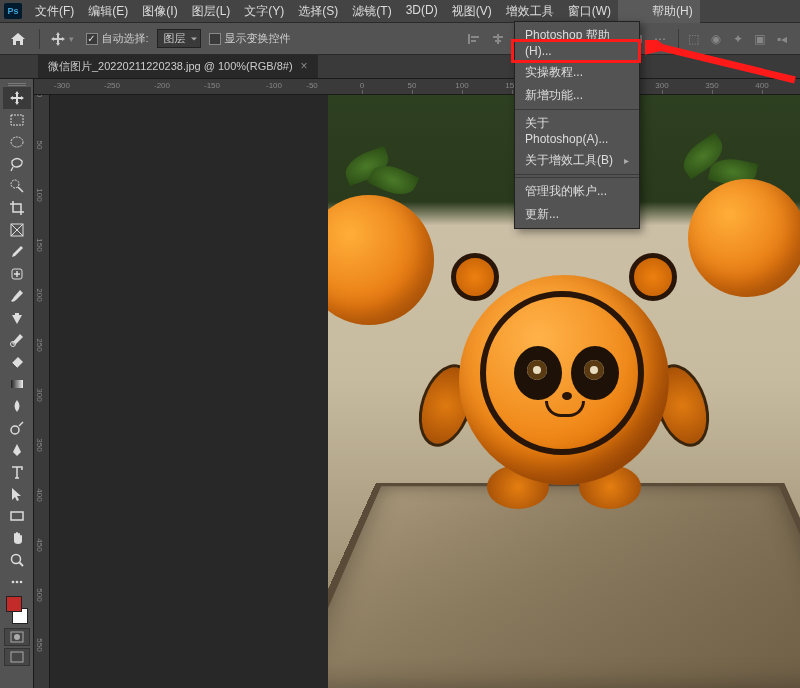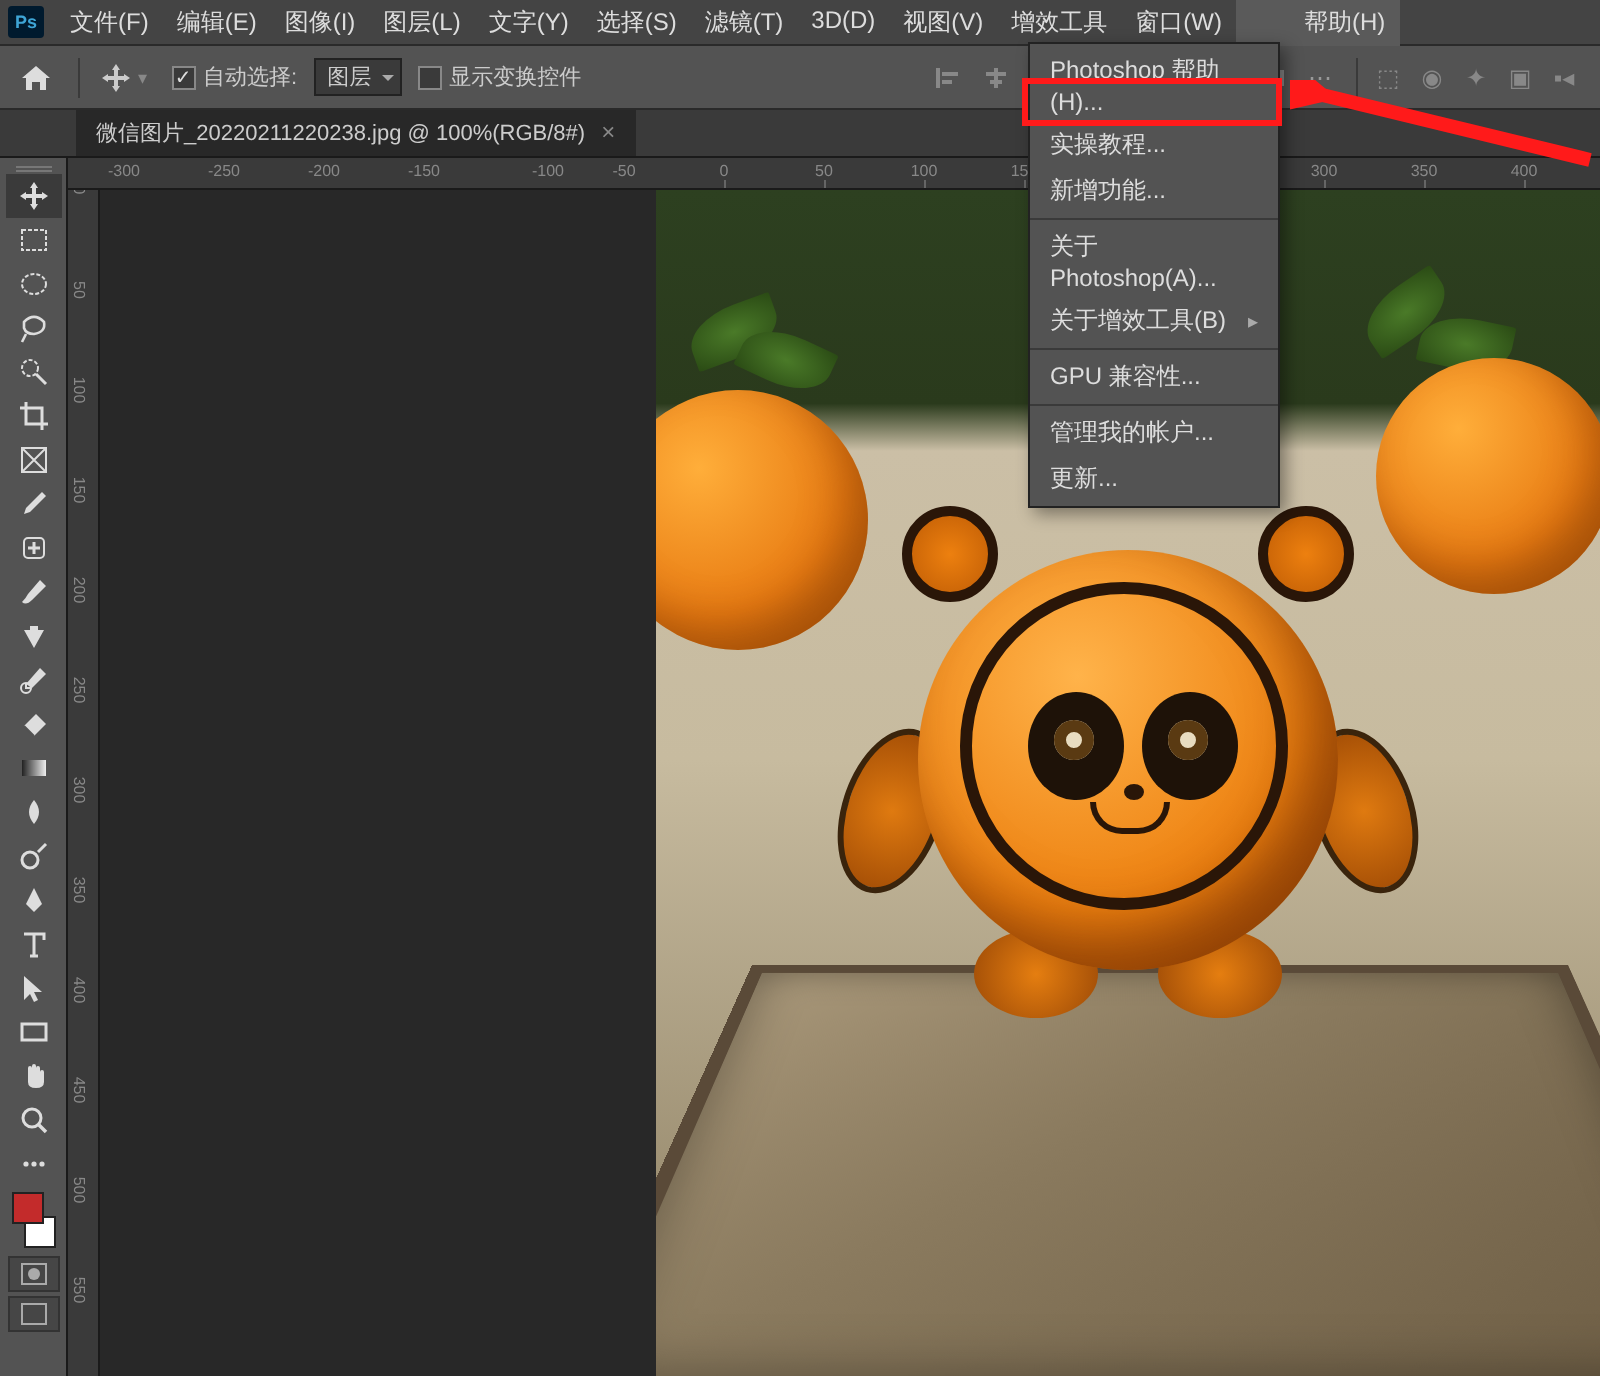--- a/index.html
+++ b/index.html
@@ -702,21 +702,20 @@
 </div>
 
 <div class="dropdown-menu" id="helpMenu">
     <div class="dd-item">Photoshop 帮助(H)...</div>
     <div class="dd-item">实操教程...</div>
     <div class="dd-item">新增功能...</div>
     <div class="dd-sep"></div>
     <div class="dd-item">关于 Photoshop(A)...</div>
     <div class="dd-item dd-sub">关于增效工具(B)</div>
     <div class="dd-sep"></div>
-    <div class="dd-item">GPU 兼容性...</div>
     <div class="dd-sep"></div>
     <div class="dd-item">管理我的帐户...</div>
     <div class="dd-item">更新...</div>
   </div>
 
 <div class="highlight-box" id="hlbox" style="top: 39px; left: 511px; width: 130px; height: 24px;"></div>
 <svg class="arrow" id="arrowSvg" width="160" height="50" style="top:40px;left:645px">
   <defs>
       <marker id="ah" markerWidth="12" markerHeight="12" refX="2" refY="6" orient="auto">
         <path d="M12 0 L0 6 L12 12 Z" fill="#ff1a1a"></path>

